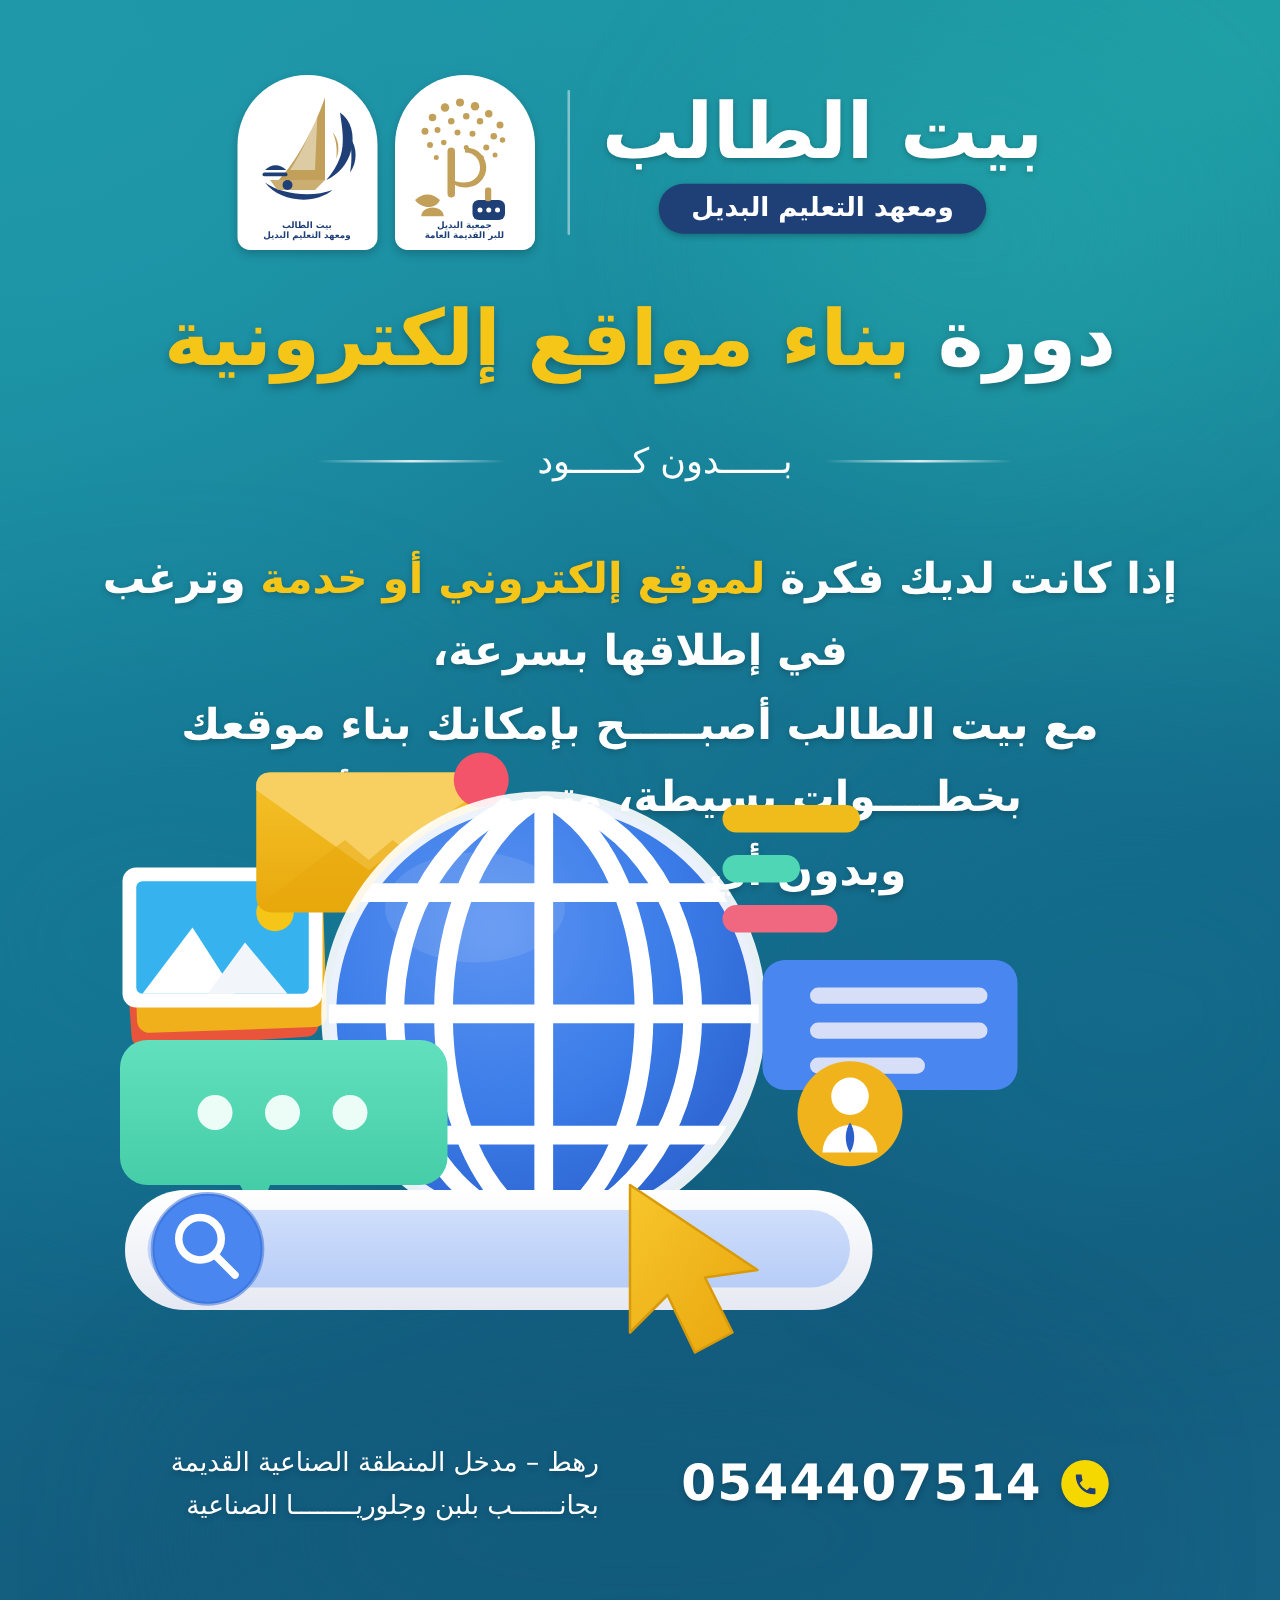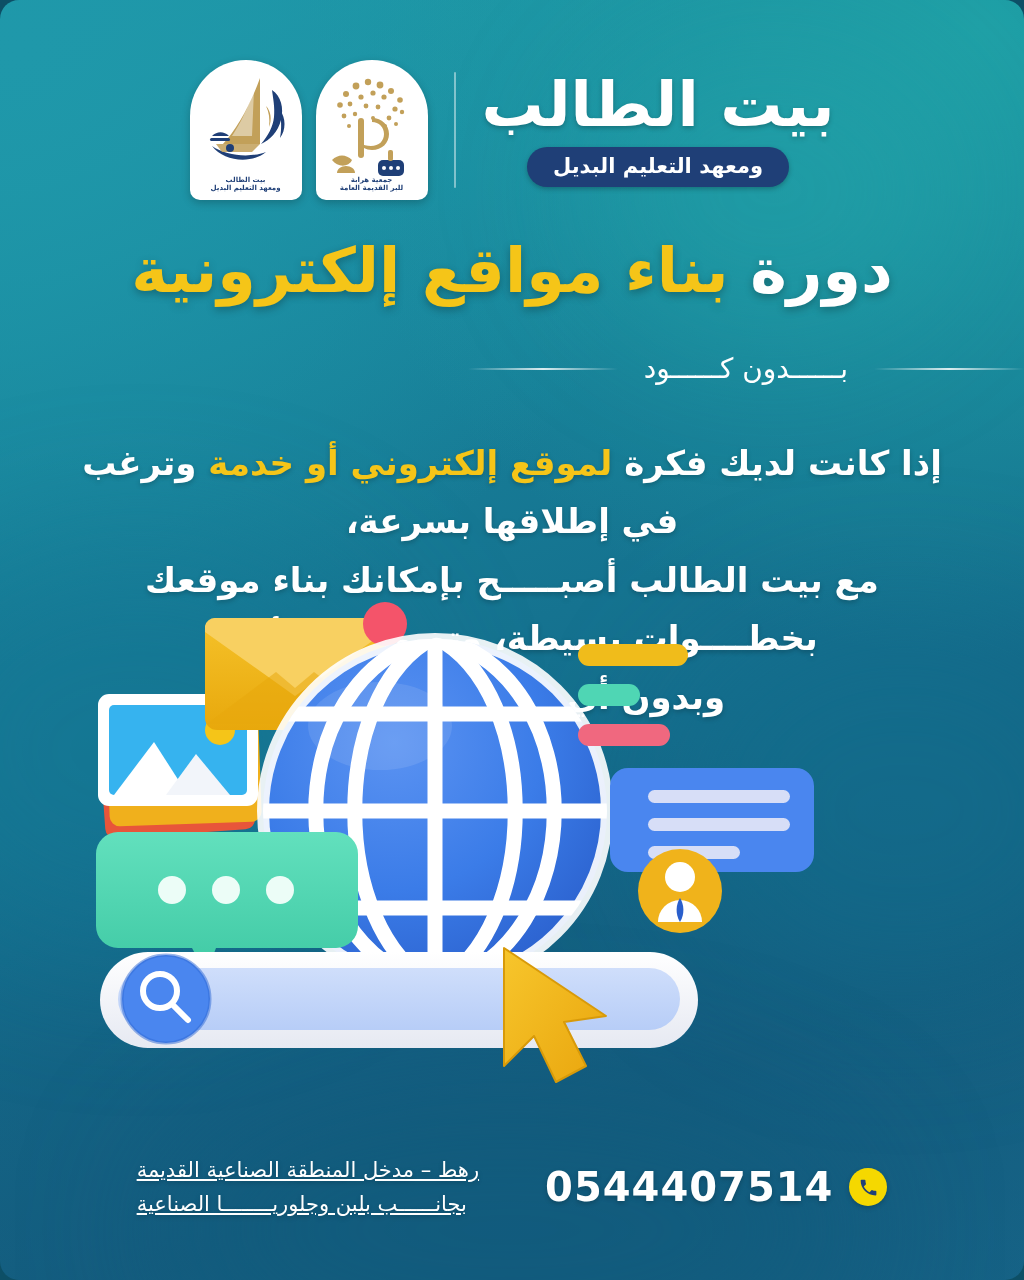--- a/index.html
+++ b/index.html
@@ -12,21 +12,20 @@
     position: relative;
     width: 1024px;
     height: 1280px;
     overflow: hidden;
     font-family: "DejaVu Sans", "Liberation Sans", sans-serif;
     background:
       radial-gradient(ellipse 120% 90% at 96% 2%, #1fa0a6 0%, rgba(31,160,166,0) 55%),
       radial-gradient(ellipse 110% 80% at 2% 4%, #1f98aa 0%, rgba(31,152,170,0) 60%),
       radial-gradient(ellipse 130% 70% at 50% 100%, #13597e 0%, rgba(19,89,126,0) 62%),
       linear-gradient(160deg, #1e9aa8 0%, #18839b 26%, #146d8c 58%, #145f7f 80%, #17688a 100%);
-    border-radius: 19px;
   }
   
   .bg-blob {
     position: absolute;
     border-radius: 50%;
     filter: blur(70px);
     pointer-events: none;
   }
   .blob-a { width: 520px; height: 420px; left: -120px; top: 540px; background: rgba(20,120,150,.55); }
   .blob-b { width: 460px; height: 380px; right: -110px; top: 620px; background: rgba(18,110,142,.5); }
@@ -111,20 +110,21 @@
     text-shadow: 0 3px 8px rgba(0,0,0,.28);
     white-space: nowrap;
   }
   .main-title .lead { color: #ffffff; }
 
   .subtitle-row {
     position: absolute;
     top: 352px; left: 0; right: 0;
     display: flex;
     align-items: center;
+    justify-content: center;
     gap: 26px;
     padding-left: 40px;
   }
   .sub-rule {
     height: 2px;
     width: 150px;
     background: linear-gradient(to left, rgba(255,255,255,0), rgba(255,255,255,.85), rgba(255,255,255,0));
     border-radius: 2px;
   }
   .subtitle-text {
@@ -196,24 +196,23 @@
     letter-spacing: 1px;
     direction: ltr;
     white-space: nowrap;
     text-shadow: 0 2px 5px rgba(0,0,0,.22);
     margin-left: 32px;
   }
   .address {
     color: #ffffff;
     font-size: 21px;
     line-height: 1.65;
-    text-align: left;
+    text-align: right;
     white-space: nowrap;
     text-shadow: 0 2px 5px rgba(0,0,0,.22);
-    text-decoration: underline;
   }
 </style>
 </head>
 <body>
 
 <div class="poster">
 
   <div class="bg-blob blob-a"></div>
   <div class="bg-blob blob-b"></div>
   <div class="bg-blob blob-c"></div>
@@ -268,21 +267,21 @@
 
           <g>
             <rect x="62" y="100" width="26" height="16" rx="5" fill="#1f3f77"></rect>
             <circle cx="68" cy="108" r="2" fill="#ffffff"></circle>
             <circle cx="75" cy="108" r="2" fill="#ffffff"></circle>
             <circle cx="82" cy="108" r="2" fill="#ffffff"></circle>
             <rect x="72" y="90" width="5" height="11" rx="2" fill="#c2a059"></rect>
           </g>
         </svg>
         <div class="logo-caption">
-          <div>جمعية هرابة</div>
+          <div>جمعية البديل</div>
           <div>للبر القديمة العامة</div>
         </div>
       </div>
 
       <div class="logo-badge">
         <svg viewBox="0 0 112 140" xmlns="http://www.w3.org/2000/svg" aria-hidden="true">
 
           <path d="M70 18 C60 46 46 70 33 84 L70 84 Z" fill="#c2a059"></path>
           <path d="M64 30 C58 48 50 64 42 76 L62 76 Z" fill="#ffffff" opacity=".45"></path>
 

